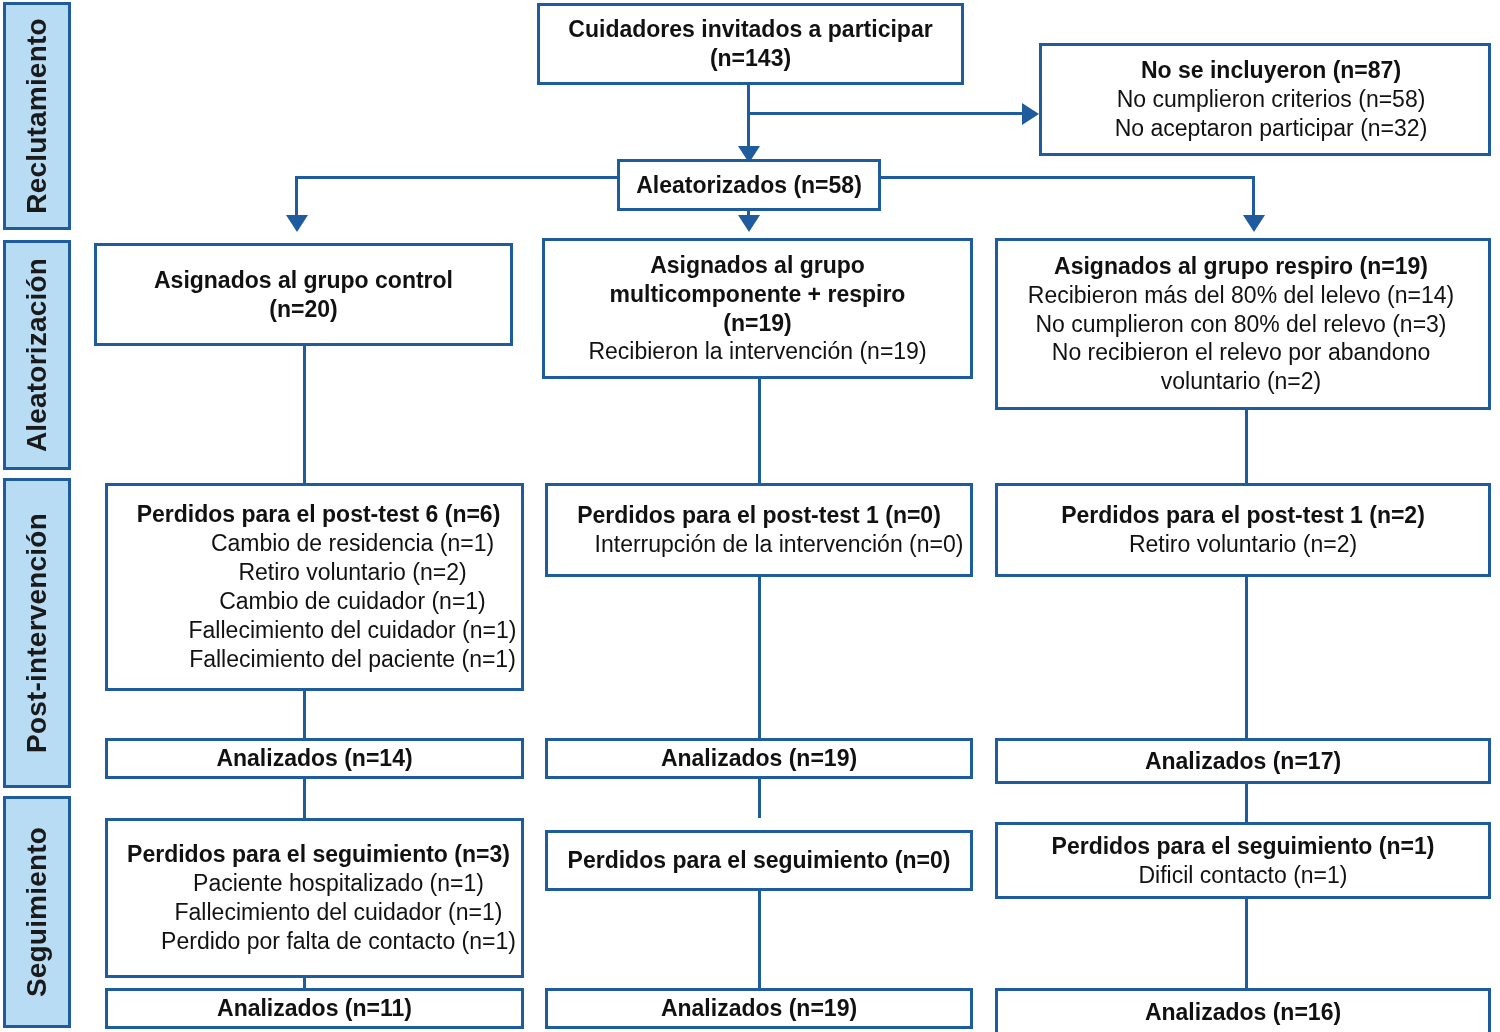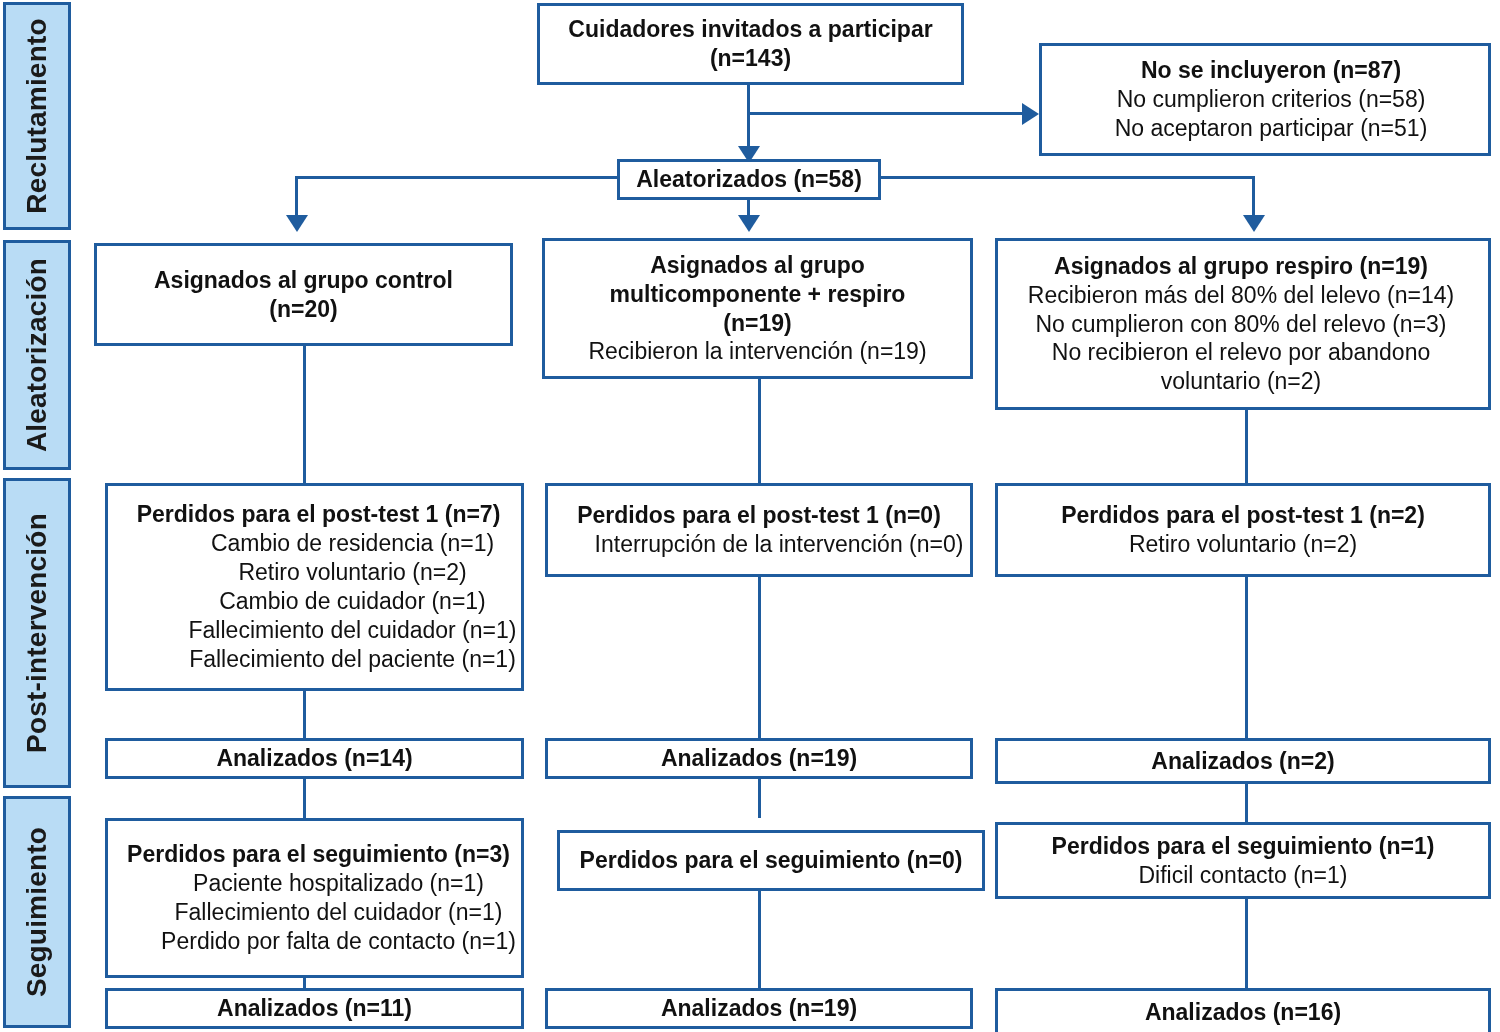--- a/index.html
+++ b/index.html
@@ -134,24 +134,24 @@
   <div class="vline" style="left:1245px; top:898px; height:90px;"></div>
 
   <div class="box center" style="left:537px; top:3px; width:427px; height:82px;">
     <span class="ln b">Cuidadores invitados a participar</span>
     <span class="ln b">(n=143)</span>
   </div>
 
   <div class="box left" style="left:1039px; top:43px; width:452px; height:113px; padding-left:22px;">
     <span class="ln b">No se incluyeron (n=87)</span>
     <span class="ln">No cumplieron criterios (n=58)</span>
-    <span class="ln">No aceptaron participar (n=51)</span>
-  </div>
-
-  <div class="box center" style="left:617px; top:159px; width:264px; height:41px;">
+    <span class="ln">No aceptaron participar (n=32)</span>
+  </div>
+
+  <div class="box center" style="left:617px; top:159px; width:264px; height:52px;">
     <span class="ln b">Aleatorizados (n=58)</span>
   </div>
 
   <div class="box center" style="left:94px; top:243px; width:419px; height:103px;">
     <span class="ln b">Asignados al grupo control</span>
     <span class="ln b">(n=20)</span>
   </div>
 
   <div class="box center" style="left:542px; top:238px; width:431px; height:141px;">
     <span class="ln b">Asignados al grupo</span>
@@ -162,21 +162,21 @@
 
   <div class="box left" style="left:995px; top:238px; width:496px; height:172px; padding-left:6px;">
     <span class="ln b">Asignados al grupo respiro (n=19)</span>
     <span class="ln">Recibieron más del 80% del lelevo  (n=14)</span>
     <span class="ln">No cumplieron con 80% del relevo (n=3)</span>
     <span class="ln">No recibieron el relevo por abandono</span>
     <span class="ln">voluntario (n=2)</span>
   </div>
 
   <div class="box left" style="left:105px; top:483px; width:419px; height:208px; padding-left:18px;">
-    <span class="ln b">Perdidos para el post-test 1 (n=7)</span>
+    <span class="ln b">Perdidos para el post-test 6 (n=6)</span>
     <span class="ln ind">Cambio de residencia (n=1)</span>
     <span class="ln ind">Retiro voluntario (n=2)</span>
     <span class="ln ind">Cambio de cuidador (n=1)</span>
     <span class="ln ind">Fallecimiento del cuidador (n=1)</span>
     <span class="ln ind">Fallecimiento del paciente (n=1)</span>
   </div>
 
   <div class="box left" style="left:545px; top:483px; width:428px; height:94px; padding-left:10px;">
     <span class="ln b">Perdidos para el post-test 1 (n=0)</span>
     <span class="ln ind-sm">Interrupción de la intervención (n=0)</span>
@@ -187,31 +187,31 @@
     <span class="ln">Retiro voluntario (n=2)</span>
   </div>
 
   <div class="box center" style="left:105px; top:738px; width:419px; height:41px;">
     <span class="ln b">Analizados (n=14)</span>
   </div>
   <div class="box center" style="left:545px; top:738px; width:428px; height:41px;">
     <span class="ln b">Analizados (n=19)</span>
   </div>
   <div class="box center" style="left:995px; top:738px; width:496px; height:46px;">
-    <span class="ln b">Analizados (n=2)</span>
+    <span class="ln b">Analizados (n=17)</span>
   </div>
 
   <div class="box left" style="left:105px; top:818px; width:419px; height:160px; padding-left:18px;">
     <span class="ln b">Perdidos para el seguimiento (n=3)</span>
     <span class="ln ind-sm">Paciente hospitalizado (n=1)</span>
     <span class="ln ind-sm">Fallecimiento del cuidador (n=1)</span>
     <span class="ln ind-sm">Perdido por falta de contacto (n=1)</span>
   </div>
 
-  <div class="box center" style="left:545px; top:830px; width:428px; height:61px;margin-left:12px;">
+  <div class="box center" style="left:545px; top:830px; width:428px; height:61px;">
     <span class="ln b">Perdidos para el seguimiento (n=0)</span>
   </div>
 
   <div class="box center" style="left:995px; top:822px; width:496px; height:77px;">
     <span class="ln b">Perdidos para el seguimiento (n=1)</span>
     <span class="ln">Dificil contacto (n=1)</span>
   </div>
 
   <div class="box center" style="left:105px; top:988px; width:419px; height:41px;">
     <span class="ln b">Analizados (n=11)</span>

